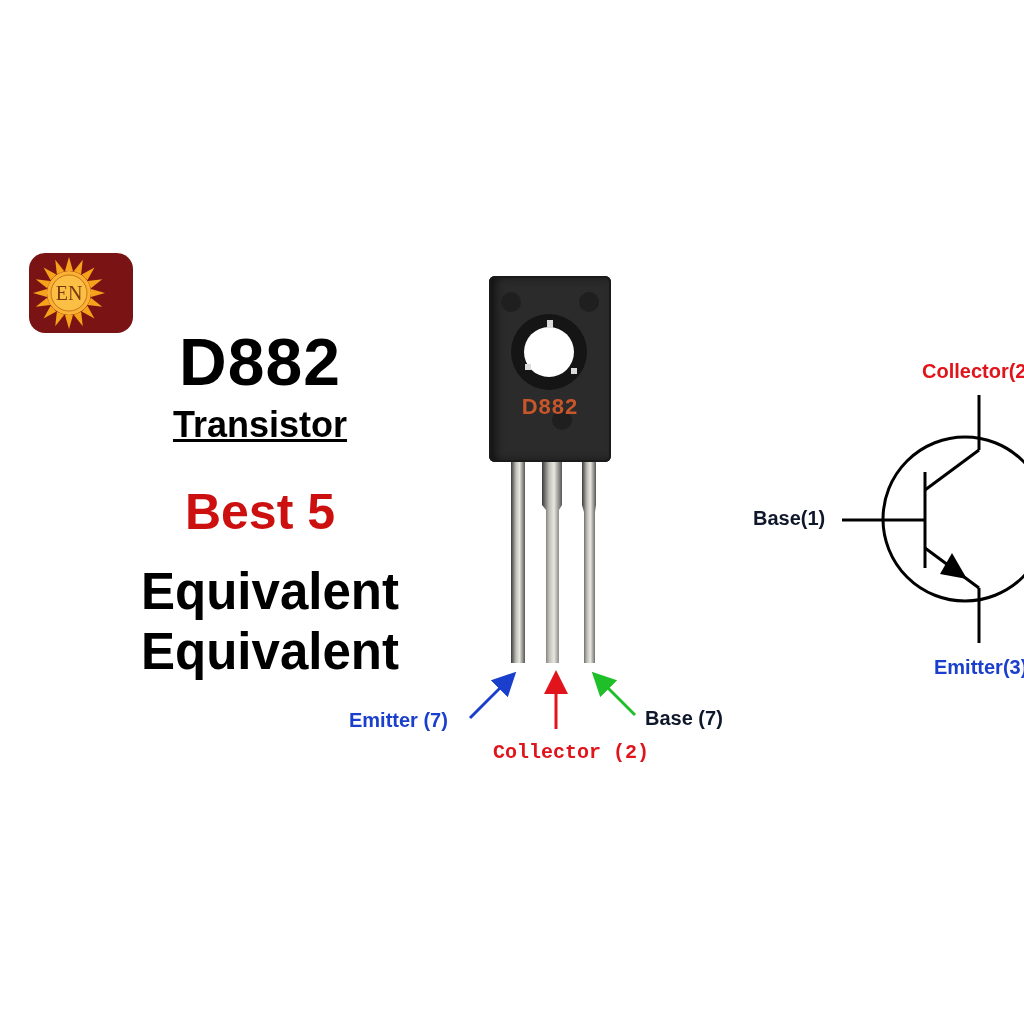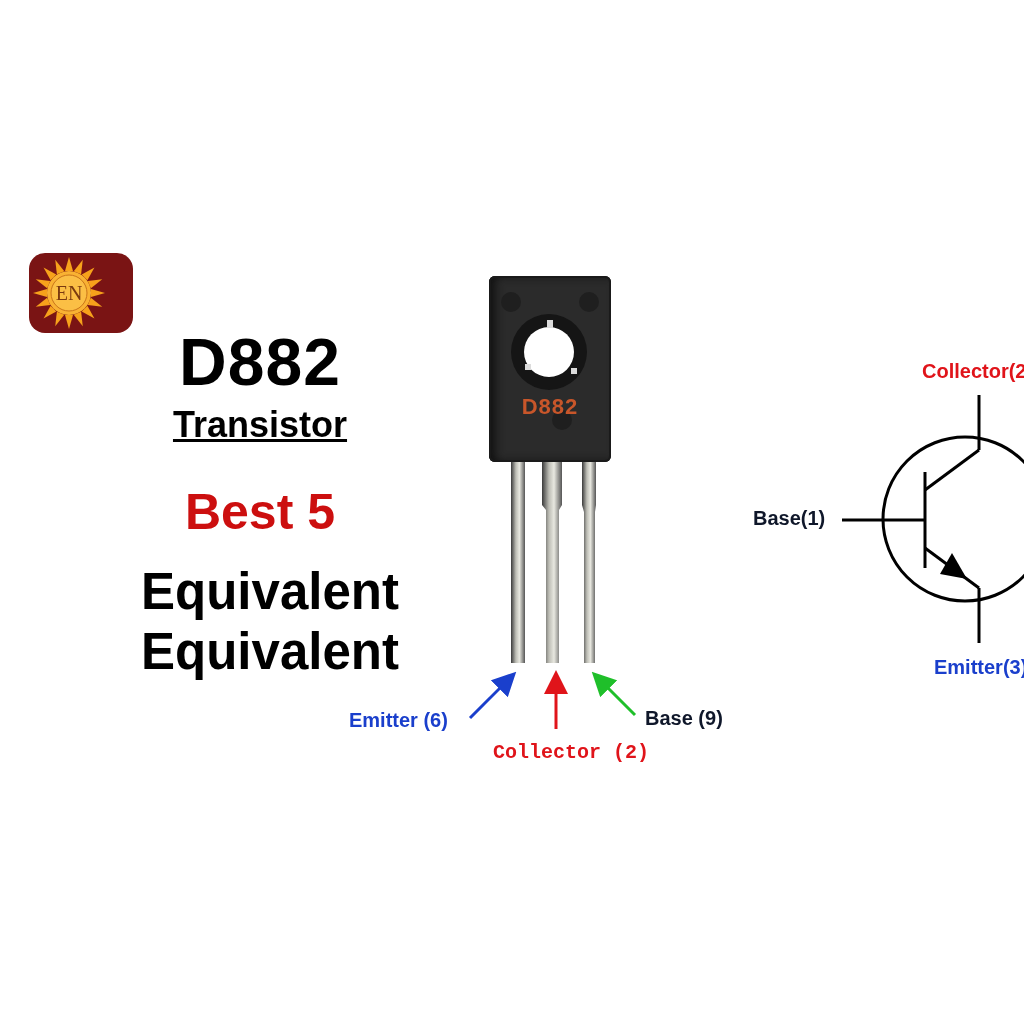--- a/index.html
+++ b/index.html
@@ -96,23 +96,23 @@
       </marker>
     <marker id="ag" markerWidth="8" markerHeight="8" refX="6" refY="4" orient="auto">
         <path d="M0,0 L8,4 L0,8 Z" fill="#1fbf2a"></path>
       </marker>
   </defs>
   <line x1="470" y1="718" x2="512" y2="676" stroke="#1a3fcc" stroke-width="3" marker-end="url(#ab)"></line>
   <line x1="556" y1="729" x2="556" y2="676" stroke="#e0141a" stroke-width="3" marker-end="url(#ar)"></line>
   <line x1="635" y1="715" x2="596" y2="676" stroke="#1fbf2a" stroke-width="3" marker-end="url(#ag)"></line>
 </svg>
 
-<div class="abs lbl blue" style="left:349px;top:709px;">Emitter (6)</div>
+<div class="abs lbl blue" style="left:349px;top:709px;">Emitter (7)</div>
 <div class="abs lbl red" style="left:493px;top:741px;font-family:Liberation Mono, monospace;">Collector (2)</div>
-<div class="abs lbl green" style="left:645px;top:707px;">Base (9)</div>
+<div class="abs lbl green" style="left:645px;top:707px;">Base (7)</div>
 
 <div class="abs clipper">
   <svg class="abs" style="left:0;top:0" width="1024" height="1024">
     <circle cx="965" cy="519" r="82" fill="none" stroke="#000" stroke-width="3"></circle>
     <line x1="979" y1="395" x2="979" y2="450" stroke="#000" stroke-width="3"></line>
     <line x1="979" y1="450" x2="925" y2="490" stroke="#000" stroke-width="3"></line>
     <line x1="925" y1="472" x2="925" y2="568" stroke="#000" stroke-width="3"></line>
     <line x1="842" y1="520" x2="925" y2="520" stroke="#000" stroke-width="3"></line>
     <line x1="925" y1="548" x2="979" y2="588" stroke="#000" stroke-width="3"></line>
     <polygon points="967,579 952,553 940,574" fill="#000"></polygon>

